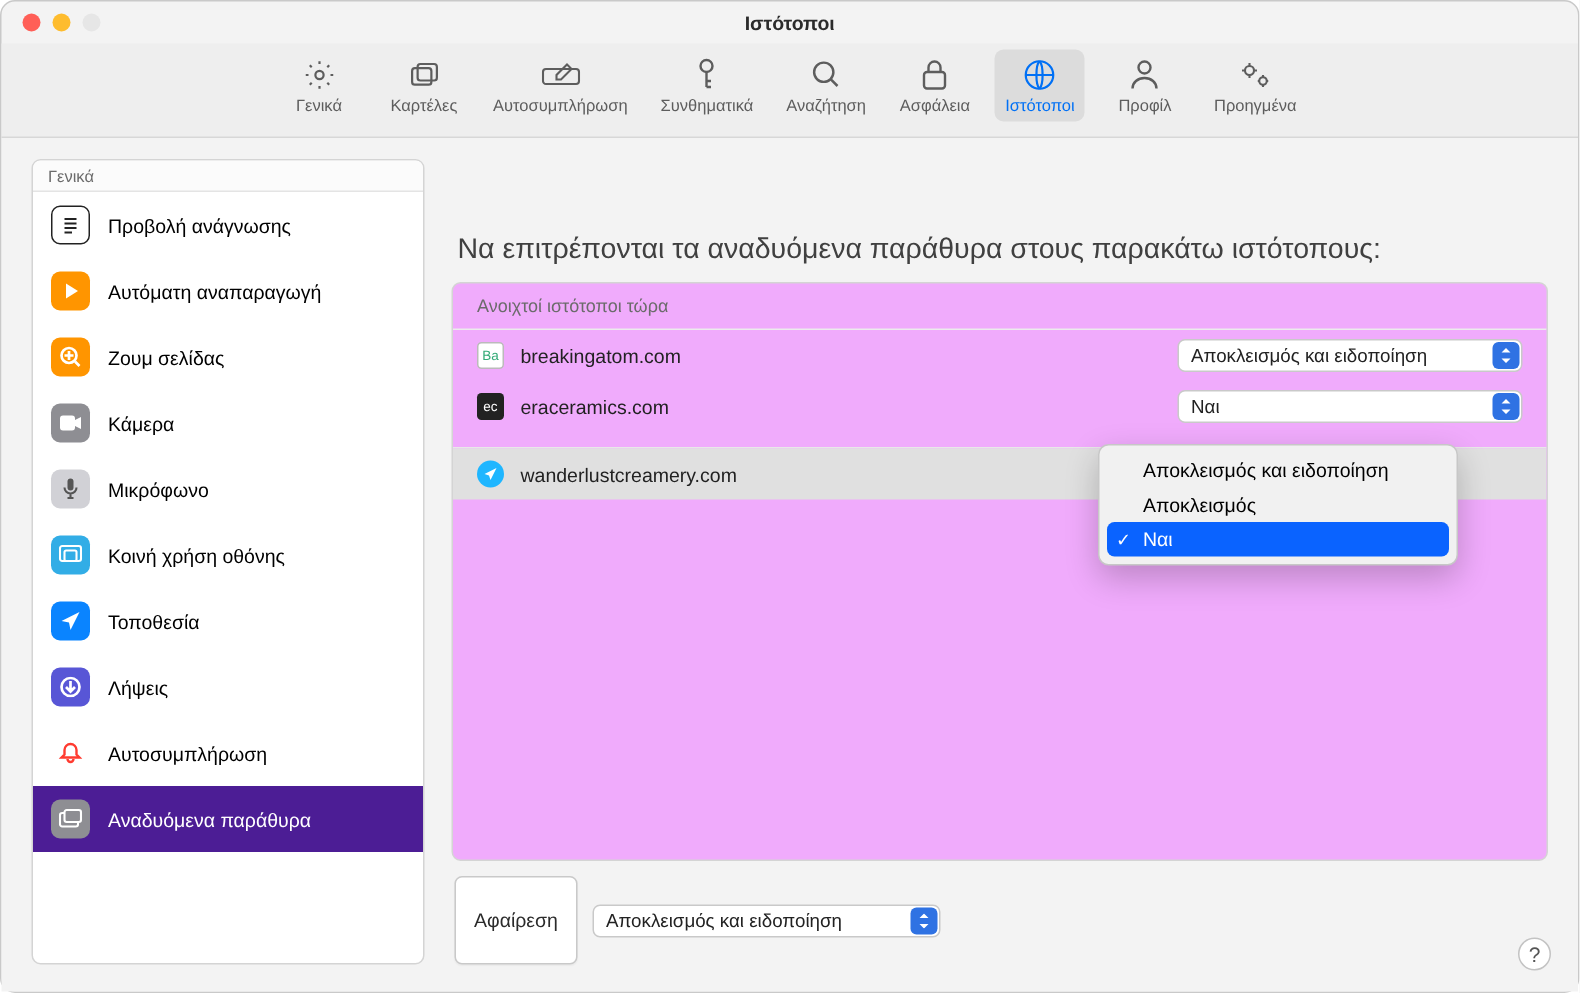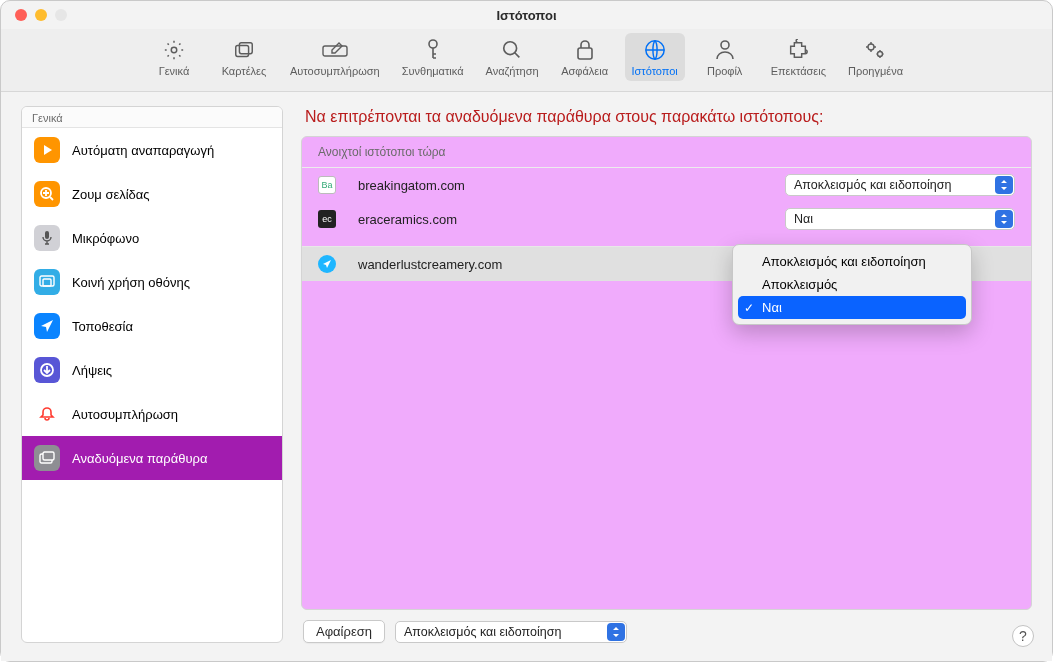--- a/index.html
+++ b/index.html
@@ -109,63 +109,64 @@
     overflow: auto;
   }
   .sidebar-item {
     display: flex;
     align-items: center;
     padding: 9px 12px;
     gap: 12px;
     cursor: default;
   }
   .sidebar-item.selected {
-    background: #a21caf;
+    background: #4c1d95;
     color: #fff;
     text-align: right;
   }
   .s-icon {
     width: 26px; height: 26px; border-radius: 6px;
     display: flex; align-items: center; justify-content: center;
     flex-shrink: 0;
     color: #fff;
   }
   .sidebar-item .label {
     font-size: 13px;
   }
   
   .panel {
     flex: 1;
     display: flex;
     flex-direction: column;
   }
   .panel-title {
-    font-size: 16px;
-    color: #b91c1c;
+    font-size: 19px;
+    color: #404040;
     padding: 2px 0 10px 4px;
+    margin-top: 48px;
   }
   .panel-box {
     flex: 1;
     background: #f0abfc;
     border: 1px solid #d4d4d4;
     border-radius: 6px;
     overflow: hidden;
     position: relative;
   }
   .sect-header {
     font-size: 12px;
     color: #6b6b6b;
     padding: 8px 16px;
     border-bottom: 1px solid #ececec;
   }
   .site-row {
     display: flex;
     align-items: center;
     padding: 6px 16px;
-    gap: 22px;
+    gap: 11px;
   }
   .site-row.selected { background: #e0e0e0; }
   .favicon {
     width: 18px; height: 18px;
     border-radius: 3px;
     display: flex; align-items: center; justify-content: center;
     font-size: 9px;
     flex-shrink: 0;
   }
   .site-domain {
@@ -237,21 +238,21 @@
   .footer {
     display: flex;
     align-items: center;
     padding: 10px 2px 0;
     gap: 10px;
   }
   .btn {
     background: #fff;
     border: 1px solid #c9c9c9;
     border-radius: 5px;
-    padding: 3px 12px;
+    padding: 21px 12px;
     font-size: 13px;
     color: #2b2b2b;
     box-shadow: 0 1px 1px rgba(0,0,0,.04);
   }
   .footer-label {
     margin-left: auto;
     font-size: 13px;
     color: #2b2b2b;
   }
   .help {
@@ -357,48 +358,48 @@
     <div class="tool-item">
       <div class="tool-icon">
         <svg width="20" height="22" viewBox="0 0 20 22" fill="none" stroke="#5d5d5d" stroke-width="1.6">
             <circle cx="10" cy="6" r="4"></circle>
             <path d="M2 20c0-4 3.5-7 8-7s8 3 8 7"></path>
           </svg>
       </div>
       <div class="tool-label">Προφίλ</div>
     </div>
 
-    <div class="tool-item">
-      <div class="tool-icon">
-        <svg width="22" height="22" viewBox="0 0 24 24" fill="none" stroke="#5d5d5d" stroke-width="1.6">
-            <path d="M4 8h4V4h8v4h4v8h-4v4H8v-4H4zM12 4a2 2 0 110-4M20 12a2 2 0 110 4"></path>
-          </svg>
-      </div>
-      <div class="tool-label">Επεκτάσεις</div>
-    </div>
 
     <div class="tool-item">
       <div class="tool-icon">
         <svg width="24" height="22" viewBox="0 0 24 22" fill="none" stroke="#5d5d5d" stroke-width="1.4">
             <circle cx="8" cy="8" r="3"></circle>
             <circle cx="17" cy="15" r="2.5"></circle>
             <path d="M8 3v2M8 11v2M3 8h2M11 8h2M17 11v1.5M17 17.5V19M13.5 15H15M19 15h1.5"></path>
           </svg>
       </div>
       <div class="tool-label">Προηγμένα</div>
     </div>
 
   </div>
 
   <div class="body">
 
     <div class="sidebar">
       <div class="sidebar-header">Γενικά</div>
       <div class="sidebar-list">
 
+        <div class="sidebar-item">
+          <div class="s-icon" style="background:#fff;border:1.5px solid #222;color:#222">
+            <svg width="14" height="14" viewBox="0 0 14 14" stroke="#222" stroke-width="1.4">
+                <path d="M3 3h8M3 6h8M3 9h8M3 12h5"></path>
+              </svg>
+          </div>
+          <div class="label">Προβολή ανάγνωσης</div>
+        </div>
 
 
         <div class="sidebar-item">
           <div class="s-icon" style="background:#ff9500">
             <svg width="12" height="12" viewBox="0 0 12 12" fill="#fff">
                 <path d="M3 1l8 5-8 5z"></path>
               </svg>
           </div>
           <div class="label">Αυτόματη αναπαραγωγή</div>
         </div>
@@ -406,20 +407,29 @@
         <div class="sidebar-item">
           <div class="s-icon" style="background:#ff9500">
             <svg width="16" height="16" viewBox="0 0 16 16" fill="none" stroke="#fff" stroke-width="1.8">
                 <circle cx="7" cy="7" r="5"></circle>
                 <path d="M7 4v6M4 7h6M11 11l3 3"></path>
               </svg>
           </div>
           <div class="label">Ζουμ σελίδας</div>
         </div>
 
+        <div class="sidebar-item">
+          <div class="s-icon" style="background:#8e8e93">
+            <svg width="16" height="12" viewBox="0 0 16 12" fill="#fff">
+                <rect x="1" y="1" width="10" height="10" rx="2"></rect>
+                <path d="M11 4l4-2v8l-4-2z"></path>
+              </svg>
+          </div>
+          <div class="label">Κάμερα</div>
+        </div>
 
         <div class="sidebar-item">
           <div class="s-icon" style="background:#d1d1d6">
             <svg width="12" height="16" viewBox="0 0 12 16" fill="#555">
                 <rect x="4" y="1" width="4" height="8" rx="2"></rect>
                 <path d="M2 7a4 4 0 008 0M6 11v3M4 14h4" stroke="#555" stroke-width="1.4" fill="none"></path>
               </svg>
           </div>
           <div class="label">Μικρόφωνο</div>
         </div>

